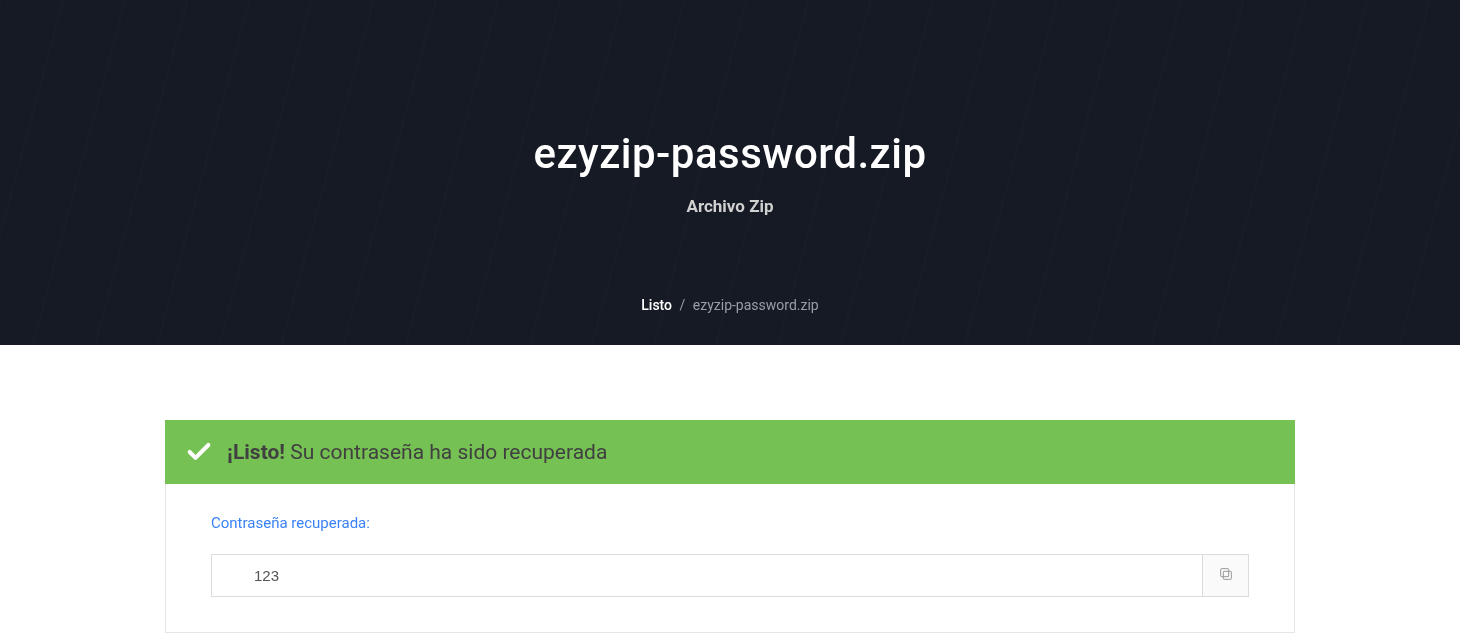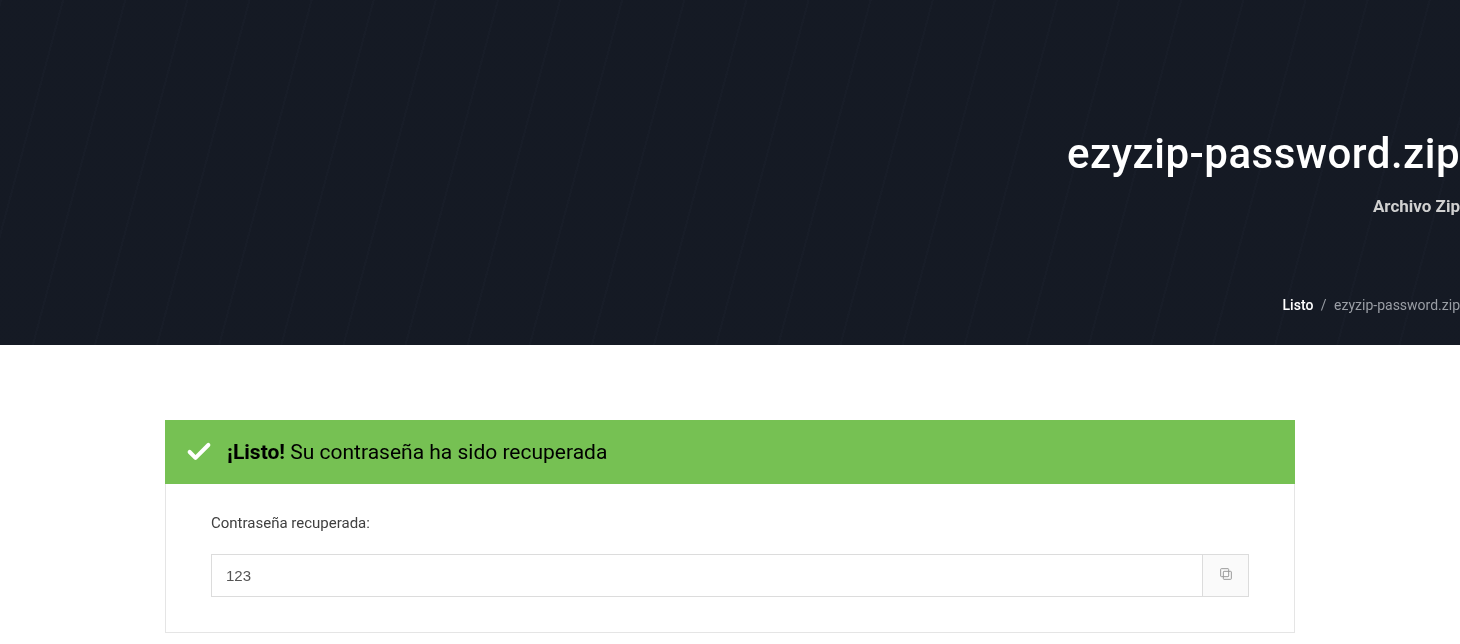--- a/index.html
+++ b/index.html
@@ -22,21 +22,21 @@
                     #1a1f2a 2px,
                     #1a1f2a 60px,
                     #2a3040 60px,
                     #2a3040 62px,
                     #1a1f2a 62px,
                     #1a1f2a 120px
                   ),
                   #1a1f2a;
       display: flex;
       flex-direction: column;
-      align-items: flex-end;
+      align-items: center;
       justify-content: center;
       position: relative;
       color: #fff;
     }
     .hero-title {
       font-size: 42px;
       font-weight: 500;
       color: #ffffff;
       margin-bottom: 18px;
       letter-spacing: 0.5px;
@@ -80,39 +80,40 @@
       width: 28px;
       height: 28px;
       flex-shrink: 0;
     }
     .alert-icon svg {
       width: 100%;
       height: 100%;
     }
     .alert-text {
       font-size: 21px;
-      color: #000000;
+      color: #404040;
       font-weight: 400;
     }
     .alert-strong {
       font-weight: 700;
     }
     .panel {
       border: 1px solid #e5e5e5;
       border-top: none;
       padding: 30px 45px 35px;
     }
     .field-label {
       font-size: 15px;
-      color: #404040;
+      color: #3b82f6;
       margin-bottom: 22px;
     }
     .input-group {
       display: flex;
       border: 1px solid #dcdcdc;
+      padding-left: 28px;
     }
     .password-field {
       flex: 1;
       padding: 12px 14px;
       font-size: 15px;
       color: #555555;
       border: none;
       outline: none;
       background: #fff;
     }

